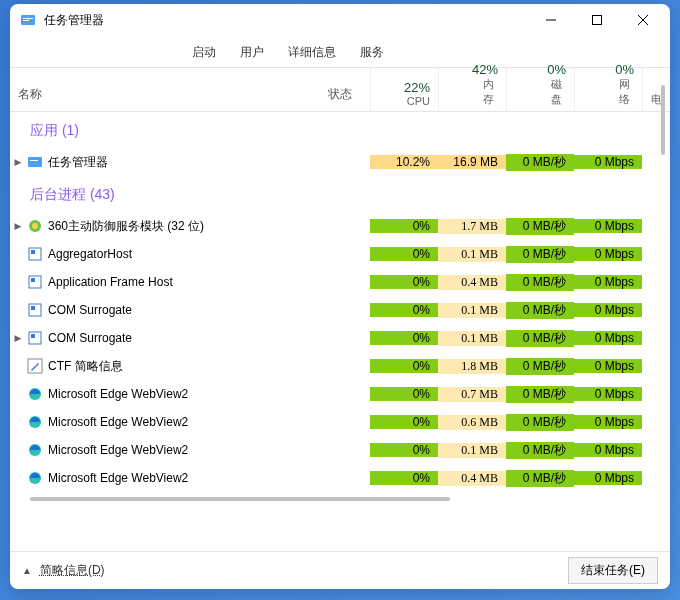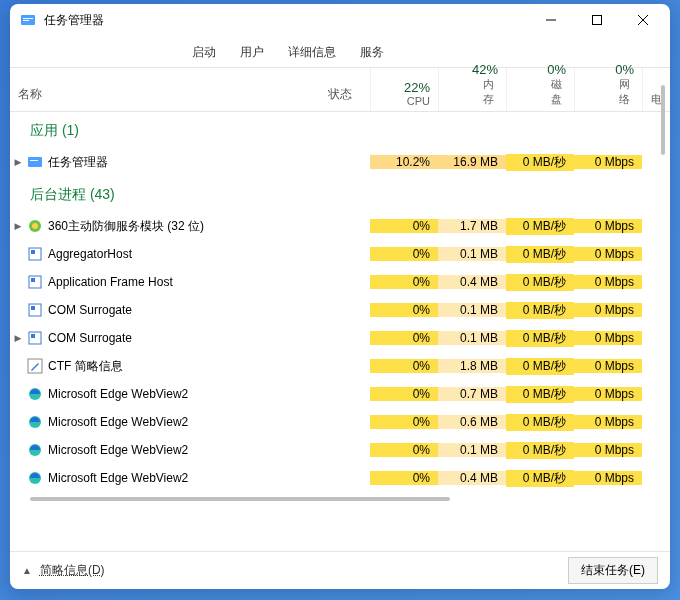--- a/index.html
+++ b/index.html
@@ -17,30 +17,30 @@
   .tabs { display: flex; border-bottom: 1px solid #e5e5e5; padding-left: 170px; height: 32px; align-items: flex-end; }
   .tab { padding: 6px 12px; font-size: 12px; cursor: default; color: #333; }
   .header-row { display: flex; height: 44px; border-bottom: 1px solid #e5e5e5; font-size: 12px; color: #555; }
   .col-name { flex: 1; display: flex; align-items: flex-end; padding: 0 0 8px 8px; }
   .col-status { width: 60px; display: flex; align-items: flex-end; padding-bottom: 8px; justify-content: center;}
   .col-num { width: 68px; display: flex; flex-direction: column; align-items: flex-end; justify-content: flex-end; padding: 4px 8px 4px 0; border-left: 1px solid #f0f0f0; }
   .col-num.small { width: 28px; }
   .pct { font-size: 13px; color: #14532d; }
   .lbl { font-size: 11px; color: #666; margin-left: 44px; }
   .body { flex: 1; overflow-y: auto; overflow-x: auto; position: relative; }
-  .section-hdr { color: #15803d; font-size: 14px; padding: 10px 8px 8px 20px; }
+  .section-hdr { color: #8b5cf6; font-size: 14px; padding: 10px 8px 8px 20px; }
   .row { display: flex; height: 28px; align-items: center; font-size: 12px; }
   .row .expand { width: 16px; text-align: center; color: #666; font-size: 9px; }
   .row .spacer { width: 16px; }
   .row .ricon { width: 18px; height: 16px; display: flex; align-items: center; justify-content:center; margin-right: 4px;}
   .row .rname { flex: 1; white-space: nowrap; overflow: hidden; }
   .row .rcell { width: 68px; text-align: right; padding-right: 8px; white-space: nowrap; }
   .row .rcell.small { width: 28px; }
-  .heat-lo { background: #fde047; }
-  .heat-md { background: #ffe9b3; }
+  .heat-lo { background: #84cc16; }
+  .heat-md { background: #ffe9b3; font-family: Liberation Serif, serif; }
   .heat-hi { background: #ffda86; }
   .vscroll { position: absolute; right: 0; top: 77px; bottom: 38px; width: 14px; display:flex; flex-direction:column; align-items:center;}
   .vthumb { width: 4px; height: 70px; background: #c0c0c0; border-radius: 2px; margin-top:4px;}
   .hscrollbar { height: 14px; display:flex; align-items:center; padding: 0 20px 0 20px;}
   .hthumb { height:4px; background:#c0c0c0; flex:1; border-radius:2px; max-width:420px;}
   .footer { height: 38px; display: flex; align-items: center; padding: 0 12px; border-top: 1px solid #e5e5e5; }
   .chev { font-size: 10px; margin-right: 8px; color:#555;}
   .footer-link { font-size: 12px; color: #333; text-decoration: underline; text-decoration-style: dotted; cursor: default; text-align: center; }
   .footer-spacer { flex: 1; }
   .end-btn { font-size: 12px; padding: 4px 12px; border: 1px solid #ccc; background: #f5f5f5; cursor: default; }

